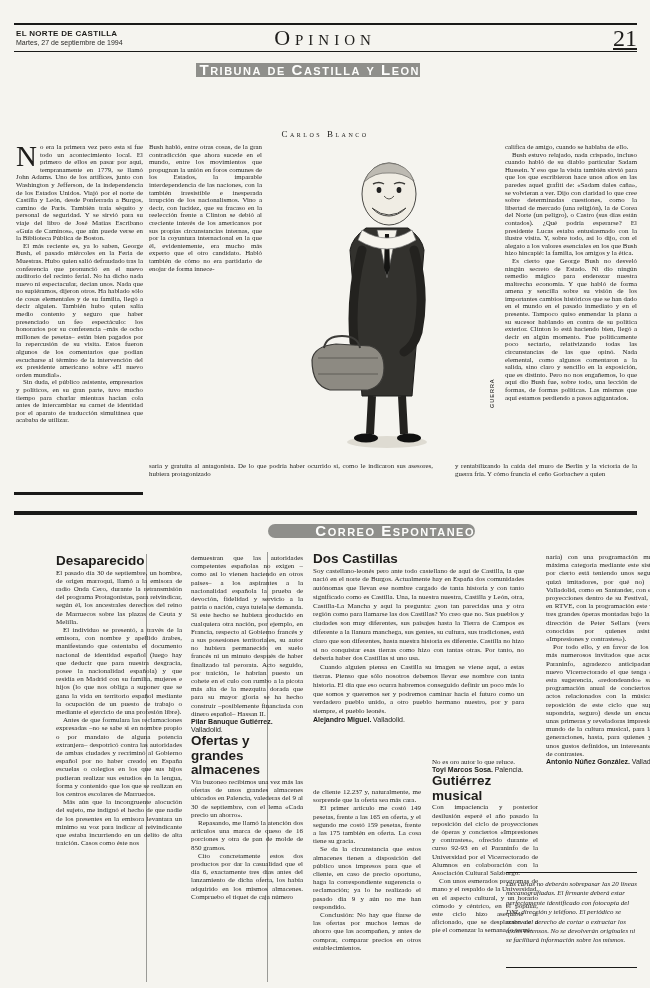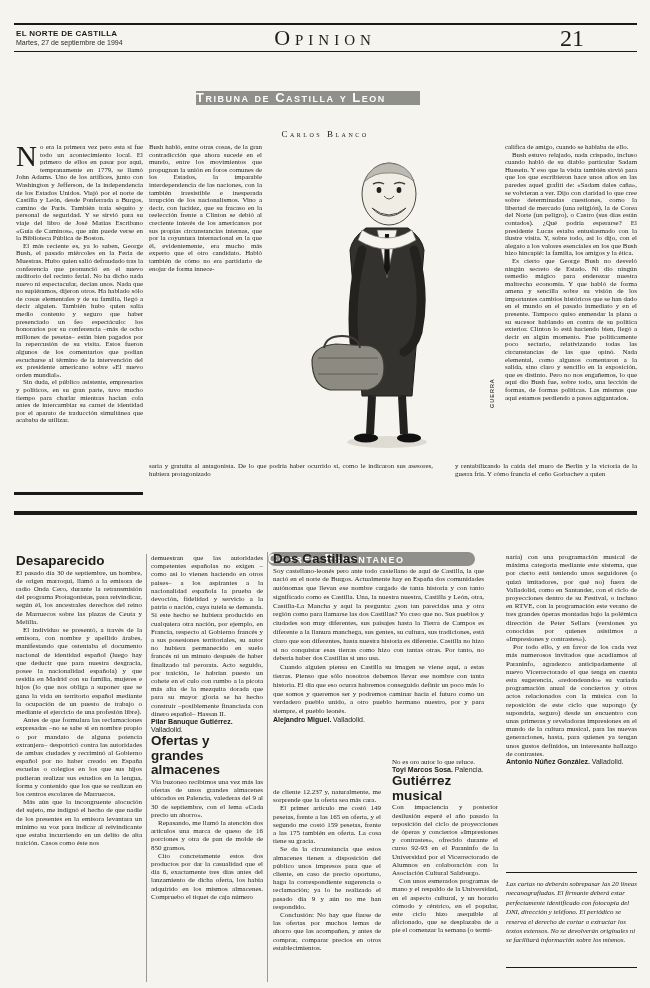--- a/index.html
+++ b/index.html
@@ -5,33 +5,33 @@
   html,body{margin:0;padding:0;background:#f5f4ef;}
   .page{position:relative;width:650px;height:988px;background:#f5f4ef;color:#1e1d1b;
         font-family:"Liberation Serif", serif;overflow:hidden;}
   .abs{position:absolute;}
   .rule{background:#1a1a19;}
   .vrule{background:#9a9a96;}
   
   .masthead{font-family:"Liberation Sans", sans-serif;font-weight:bold;font-size:8px;letter-spacing:.3px;}
   .date{font-family:"Liberation Sans", sans-serif;font-size:7px;color:#2a2a28;}
   .section{font-variant:small-caps;font-size:22px;letter-spacing:5px;text-align:center;}
-  .pagenum{font-size:24px;text-align:left;}
+  .pagenum{font-size:24px;text-align:right;text-decoration:underline;}
   
   .badge{background:#8f8f8b;color:#fdfdfb;font-family:"Liberation Sans", sans-serif;font-weight:bold;
-         font-variant:small-caps;font-size:13px;letter-spacing:1.5px;text-align:left;line-height:14px;margin-top:28px;}
+         font-variant:small-caps;font-size:15px;letter-spacing:1.5px;text-align:right;line-height:14px;}
   
   .title{font-style:italic;font-size:36px;text-align:center;letter-spacing:.5px;}
   .byline{font-variant:small-caps;font-size:9px;letter-spacing:2.5px;text-align:center;}
   .atext{font-size:6.9px;line-height:7.6px;text-align:justify;overflow:hidden;}
   .atext p{margin:0;text-indent:7px;}
   .atext p.first{text-indent:0;}
   .dropcap{float:left;font-size:29px;line-height:25px;padding:1px 3px 0 0;}
   
-  .ltext{font-size:7px;line-height:8.2px;text-align:justify;overflow:hidden;}
+  .ltext{font-size:7px;line-height:8.2px;text-align:justify;overflow:hidden;margin-left:40px;}
   .ltext p{margin:0;text-indent:7px;}
   .ltext p.first{text-indent:0;}
   .lhead{font-family:"Liberation Sans", sans-serif;font-weight:bold;font-size:13.5px;line-height:14.5px;
          margin:0 0 6px 0;text-indent:0 !important;text-align:left;}
   .lhead2{margin-top:10px;}
   .sig{font-family:"Liberation Sans", sans-serif;font-weight:bold;font-size:7px;}
   .sigcity{font-family:"Liberation Sans", sans-serif;font-weight:normal;font-size:7px;}
   .sigline{margin-top:2px;text-indent:0 !important;text-align:left;}
   .wide{font-size:6.9px;line-height:7.8px;text-align:justify;overflow:hidden;}
   .note{font-style:italic;font-size:6.9px;line-height:9.4px;text-align:left;color:#222;}

